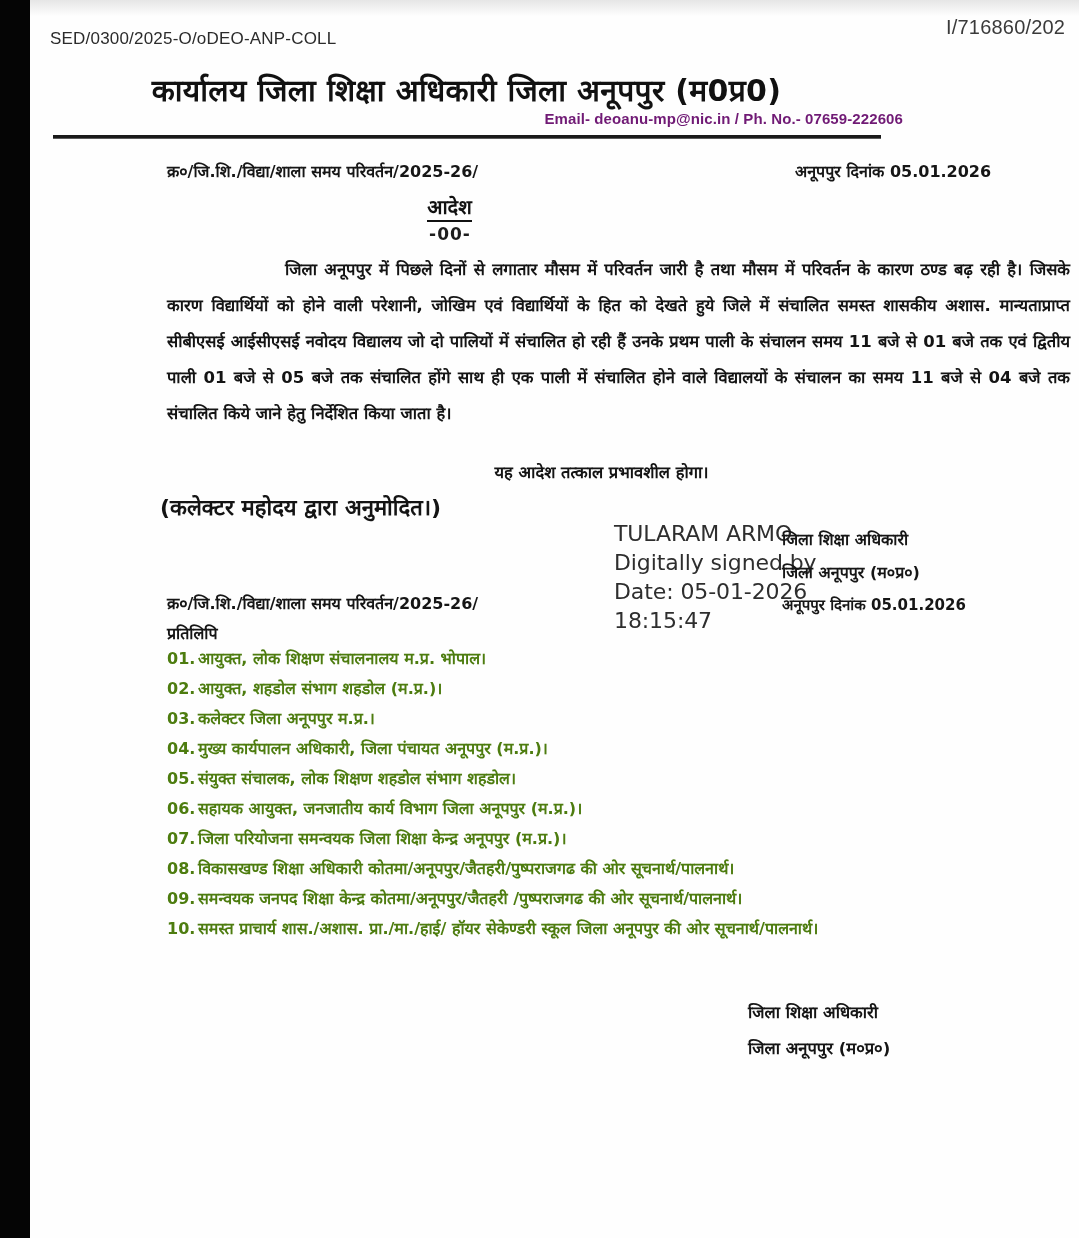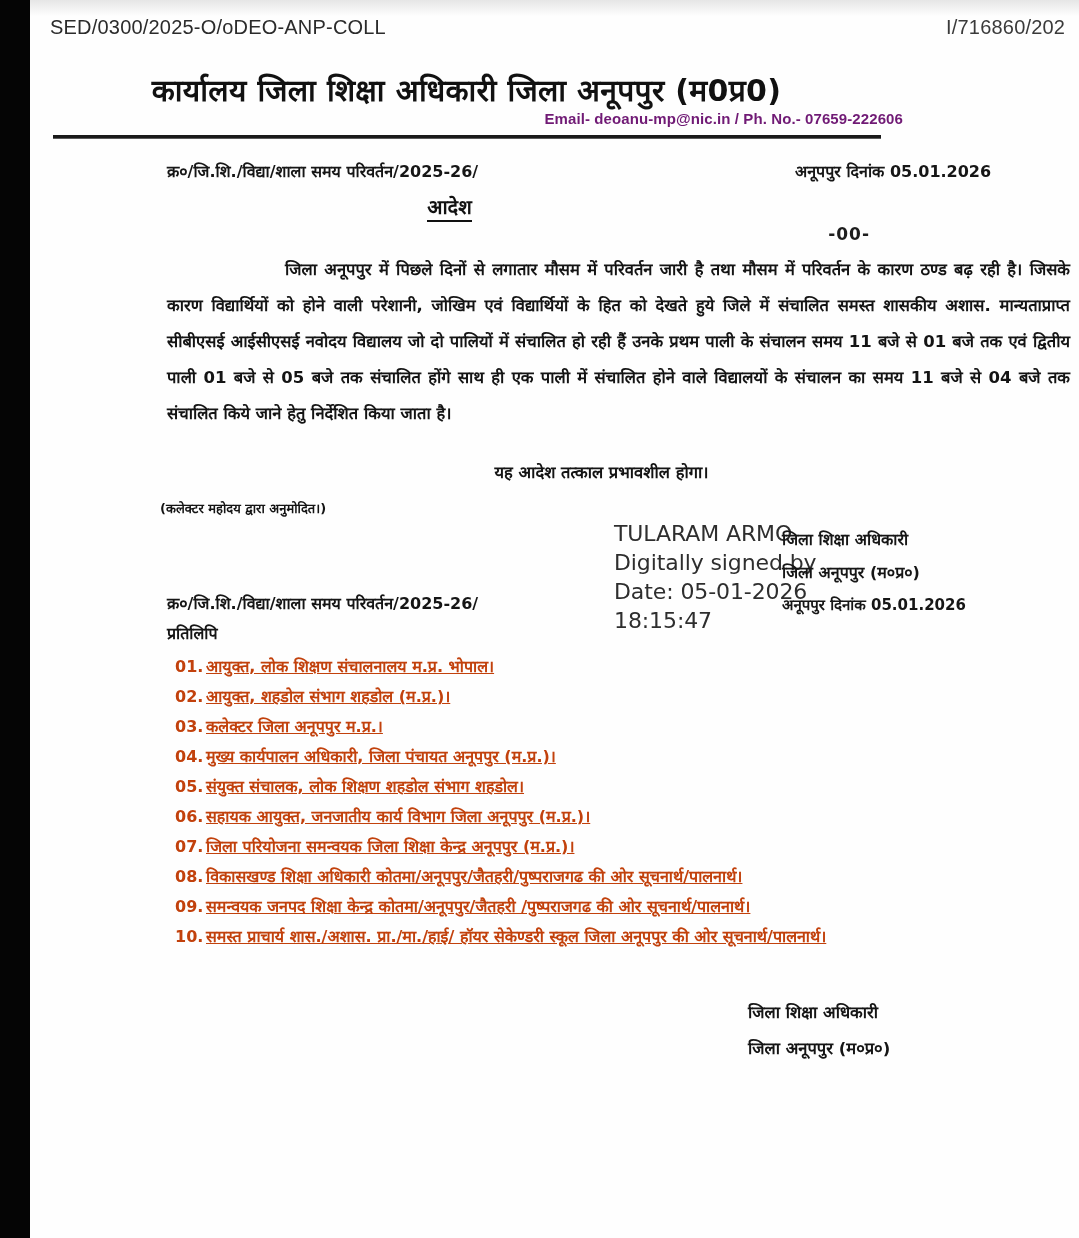--- a/index.html
+++ b/index.html
@@ -60,22 +60,22 @@
   .stamp-row {
     position: absolute;
     top: 16px;
     left: 0;
     width: 1049px;
     height: 30px;
   }
   .stamp-left {
     position: absolute;
     left: 20px;
-    top: 0;
-    font-size: 20px;
+    top: 13px;
+    font-size: 17px;
     letter-spacing: .2px;
     color: #2b2b2b;
     white-space: nowrap;
     text-align: right;
   }
   .stamp-right {
     position: absolute;
     left: 916px;
     top: 0;
     font-size: 20px;
@@ -155,21 +155,21 @@
   }
   .order-heading span {
     border-bottom: 2px solid #111;
     padding-bottom: 1px;
   }
   .order-dash {
     position: absolute;
     top: 224px;
     left: 0;
     width: 840px;
-    text-align: right;
+    text-align: center;
     font-family: "DejaVu Sans", sans-serif;
     font-size: 17px;
     font-weight: 700;
     color: #1d1d1d;
     letter-spacing: 1px;
   }
 
   .body-block {
     position: absolute;
     top: 252px;
@@ -201,25 +201,24 @@
     font-weight: 700;
     color: #141414;
     padding-left: 47px;
   }
 
   .approved-line {
     position: absolute;
     top: 491px;
     left: 130px;
     font-family: "DejaVu Sans", sans-serif;
-    font-size: 13px;
+    font-size: 22px;
     font-weight: 700;
     color: #141414;
     white-space: nowrap;
-    margin-top: 8px;
   }
 
   
   .dsc {
     position: absolute;
     top: 519px;
     left: 584px;
     font-family: "DejaVu Sans", sans-serif;
     font-size: 22px;
     line-height: 29px;
@@ -254,28 +253,27 @@
     line-height: 30px;
     color: #151515;
     white-space: nowrap;
   }
 
   .dist-list {
     position: absolute;
     top: 644px;
     left: 137px;
     width: 860px;
-    margin: 8px;
+    margin: 0;
     padding: 0;
     list-style: none;
     font-family: "DejaVu Sans", sans-serif;
     font-size: 16px;
     font-weight: 700;
-    color: #c2410c;
-    text-decoration: underline;
+    color: #4d7c0f;
   }
   .dist-list li {
     height: 30px;
     line-height: 30px;
     white-space: nowrap;
   }
   .dist-list .num {
     display: inline-block;
     min-width: 31px;
   }

